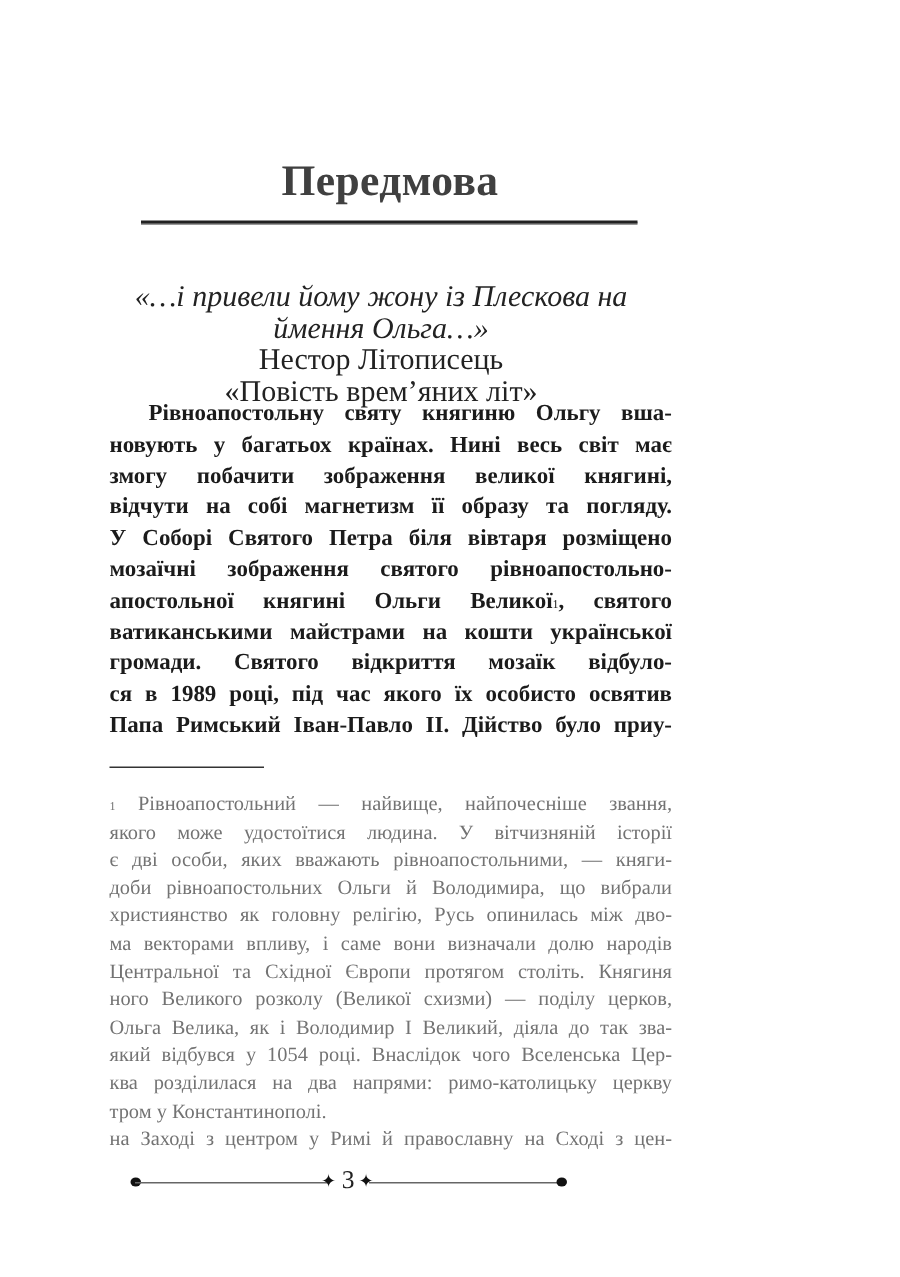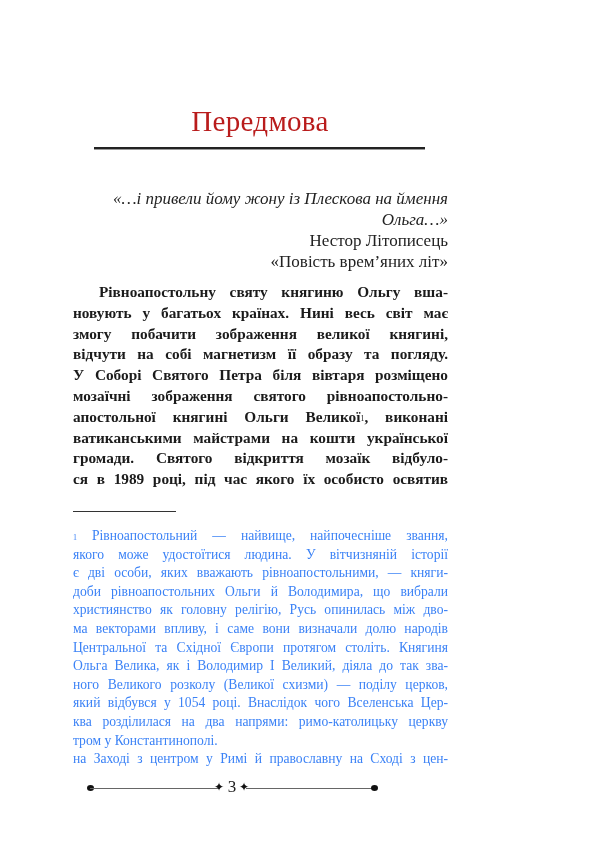--- a/index.html
+++ b/index.html
@@ -15,55 +15,54 @@
       color: #1a1a1a;
       font-family: "Liberation Serif", "DejaVu Serif", serif;
     }
     .page-title {
       position: absolute;
       left: 0;
       top: 86px;
       width: 520px;
       text-align: center;
       font-size: 29px;
-      font-weight: normal;
+      font-weight: bold;
       letter-spacing: 0.3px;
-      color: #b91c1c;
+      color: #404040;
     }
     .title-rule {
       position: absolute;
       left: 94px;
       top: 147px;
       width: 331px;
       height: 2px;
       background: #222;
       box-shadow: 0 1px 0 #999;
     }
     .epigraph {
       position: absolute;
       left: 60px;
       top: 188px;
       width: 388px;
-      text-align: right;
-      font-size: 17px;
+      text-align: center;
+      font-size: 20px;
       line-height: 21px;
       color: #222;
     }
     .epigraph .quote { font-style: italic; }
     .body-text {
       position: absolute;
       left: 73px;
       top: 266px;
       width: 375px;
       font-size: 15.3px;
       line-height: 20.8px;
       font-weight: bold;
       text-align: justify;
       color: #1b1b1b;
-      margin-top: 16px;
     }
     .body-text .line {
       display: block;
       text-align: justify;
       text-align-last: justify;
       white-space: nowrap;
     }
     .body-text .line.last { text-align-last: left; }
     .body-text .line.first { text-indent: 26px; }
     .body-text sup, .footnote sup { font-size: 8px; font-weight: normal; vertical-align: top; position: relative; top: 2px; }
@@ -75,21 +74,21 @@
       height: 1px;
       background: #333;
     }
     .footnote {
       position: absolute;
       left: 73px;
       top: 527px;
       width: 375px;
       font-size: 13.6px;
       line-height: 18.6px;
-      color: #3b82f6;
+      color: #737373;
     }
     .footnote .line {
       display: block;
       text-align: justify;
       text-align-last: justify;
       white-space: nowrap;
     }
     .footnote .line.last { text-align-last: left; }
     .folio {
       position: absolute;
@@ -143,38 +142,39 @@
   <div>«Повість врем’яних літ»</div>
 </div>
 
 <div class="body-text">
   <span class="line first">Рівноапостольну святу княгиню Ольгу вша-</span>
   <span class="line">новують у багатьох країнах. Нині весь світ має</span>
   <span class="line">змогу побачити зображення великої княгині,</span>
   <span class="line">відчути на собі магнетизм її образу та погляду.</span>
   <span class="line">У Соборі Святого Петра біля вівтаря розміщено</span>
   <span class="line">мозаїчні зображення святого рівноапостольно-</span>
-  <span class="line"><span>апостольної княгині Ольги Великої</span><sup>1</sup><span>, виконані</span></span>
+  <span class="line"><span>апостольної княгині Ольги Великої</span><sup>1</sup><span>, святого</span></span>
   <span class="line">ватиканськими майстрами на кошти української</span>
   <span class="line">громади. Святого відкриття мозаїк відбуло-</span>
   <span class="line">ся в 1989 році, під час якого їх особисто освятив</span>
+  <span class="line">Папа Римський Іван-Павло ІІ. Дійство було приу-</span>
 </div>
 
 <div class="footnote-rule"></div>
 
 <div class="footnote">
   <span class="line"><sup>1</sup> <span>Рівноапостольний — найвище, найпочесніше звання,</span></span>
   <span class="line">якого може удостоїтися людина. У вітчизняній історії</span>
   <span class="line">є дві особи, яких вважають рівноапостольними, — княги-</span>
   <span class="line">доби рівноапостольних Ольги й Володимира, що вибрали</span>
   <span class="line">християнство як головну релігію, Русь опинилась між дво-</span>
   <span class="line">ма векторами впливу, і саме вони визначали долю народів</span>
   <span class="line">Центральної та Східної Європи протягом століть. Княгиня</span>
+  <span class="line">ного Великого розколу (Великої схизми) — поділу церков,</span>
   <span class="line">Ольга Велика, як і Володимир І Великий, діяла до так зва-</span>
-  <span class="line">ного Великого розколу (Великої схизми) — поділу церков,</span>
   <span class="line">який відбувся у 1054 році. Внаслідок чого Вселенська Цер-</span>
   <span class="line">ква розділилася на два напрями: римо-католицьку церкву</span>
   <span class="line last">тром у Константинополі.</span>
   <span class="line">на Заході з центром у Римі й православну на Сході з цен-</span>
 </div>
 
 <div class="folio">
   <div class="dot" style="left:3px;"></div>
   <div class="rule left"></div>
   <span class="star" style="left: 130px;">✦</span>

